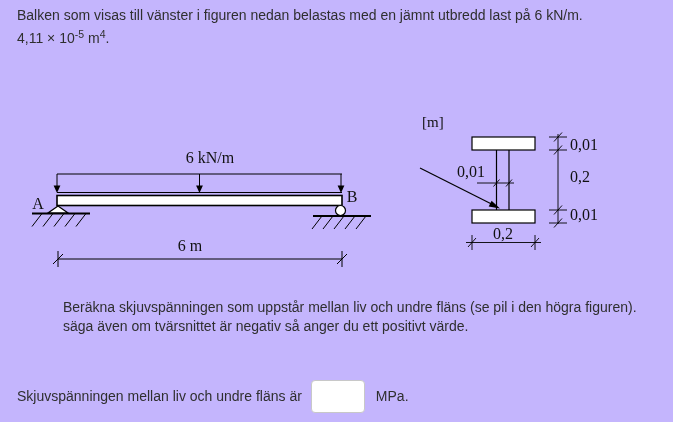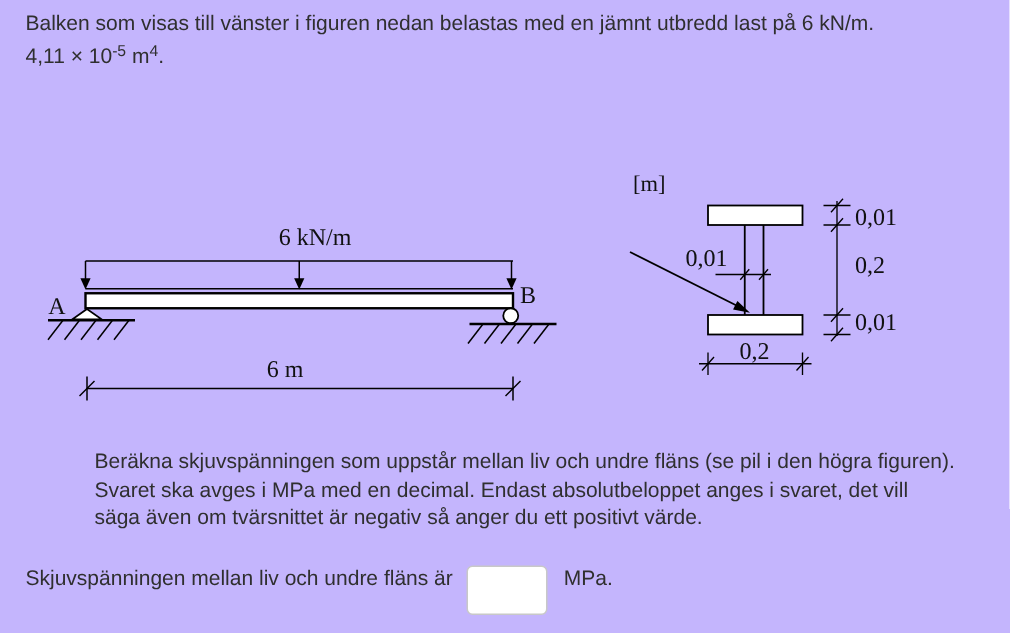--- a/index.html
+++ b/index.html
@@ -11,21 +11,21 @@
   .para .line { white-space:nowrap; }
   #intro-para { left:17px; top:6px; }
   #task-para { left:17px; top:298px;margin-left:46px; }
   sub.sm { font-size:10.5px; vertical-align:-3px; }
   sup.sm { font-size:10.5px; vertical-align:5px; }
   .figures-svg { position:absolute; left:0; top:0; width:673px; height:422px; }
   .fig-label { font-family:"Liberation Serif", serif; font-size:16px; fill:#111111; }
   .fig-label-sm { font-family:"Liberation Serif", serif; font-size:15px; fill:#111111; }
   .answer-row {
     position:absolute; left:17px; top:377px; height:38px;
-    display:flex; align-items:flex-start; font-size:14px;
+    display:flex; align-items:center; font-size:14px;
   }
   .answer-input {
     width:44px; height:31px; margin-left:9px; margin-right:11px;
     border:1px solid #c8c8c8; border-radius:4px; background:#ffffff;
     font-family:"Liberation Sans", sans-serif; font-size:14px; padding:0 4px;
     box-sizing:content-box; outline:none;
   }
 </style>
 </head>
 <body>
@@ -137,21 +137,20 @@
         <line x1="466" y1="242.5" x2="541" y2="242.5"></line>
         <line x1="468" y1="247" x2="476" y2="238"></line>
         <line x1="531" y1="247" x2="539" y2="238"></line>
         <text class="fig-label" x="503" y="239" text-anchor="middle" stroke="none" fill="#111">0,2</text>
       </g>
     </g>
   </svg>
 
   <div class="para" id="task-para">
     <div class="line">Beräkna skjuvspänningen som uppstår mellan liv och undre fläns (se pil i den högra figuren).</div>
-    <div class="line">Svaret ska avges i MPa med en decimal. Endast absolutbeloppet anges i svaret, det vill</div>
     <div class="line">säga även om tvärsnittet är negativ så anger du ett positivt värde.</div>
   </div>
 
   <div class="answer-row">
     <span>Skjuvspänningen mellan liv och undre fläns är</span>
     <input class="answer-input" type="text" value="" style="">
     <span>MPa.</span>
   </div>
 
 </div>

